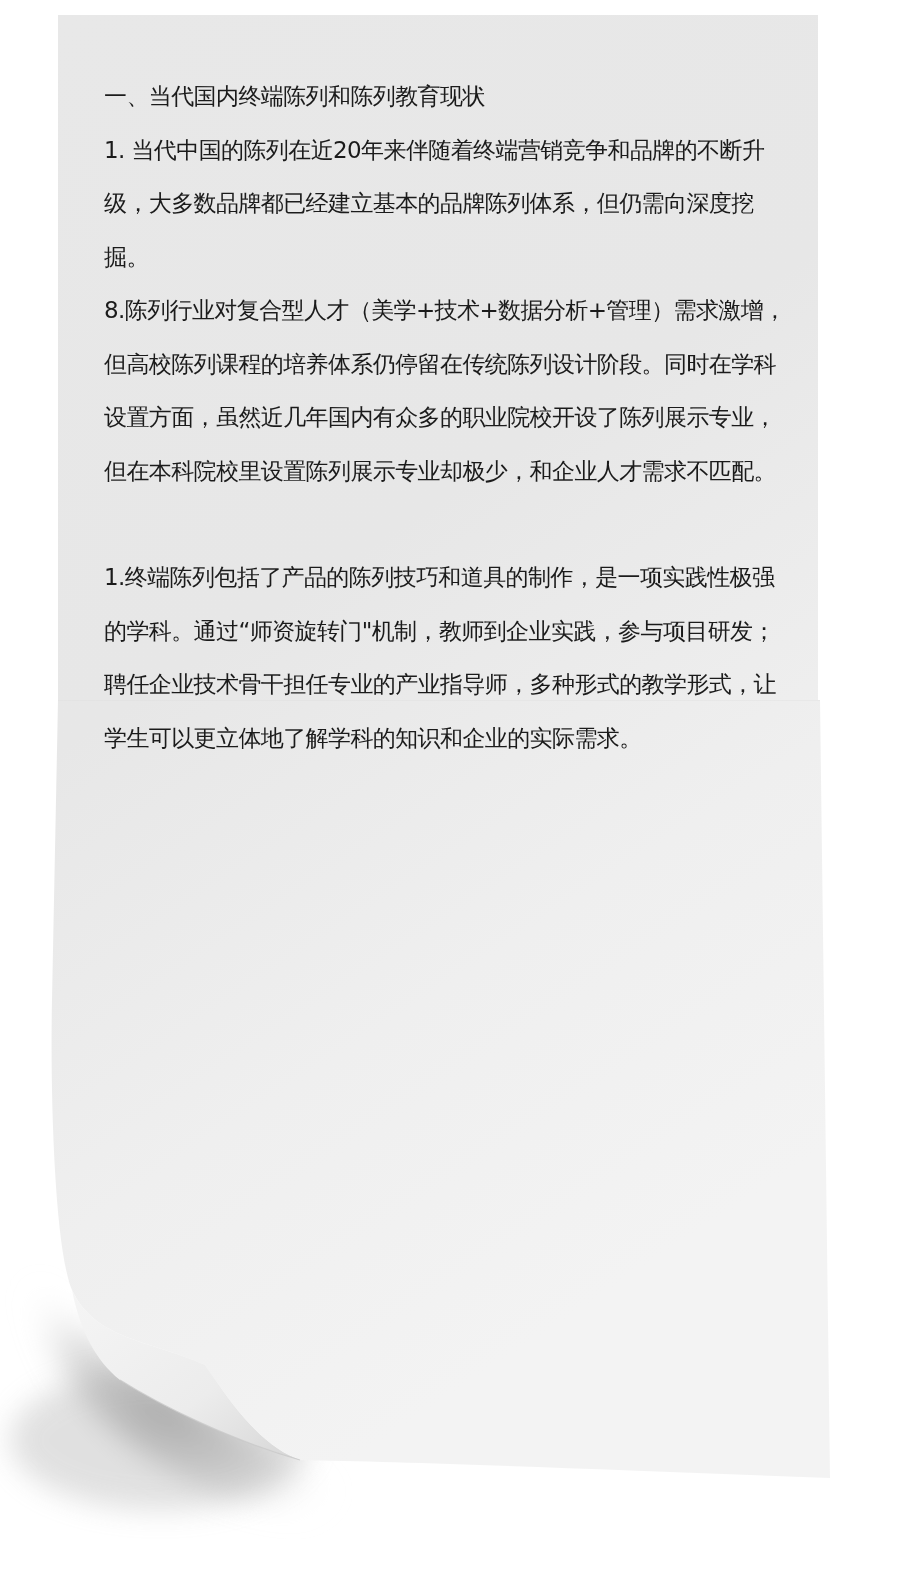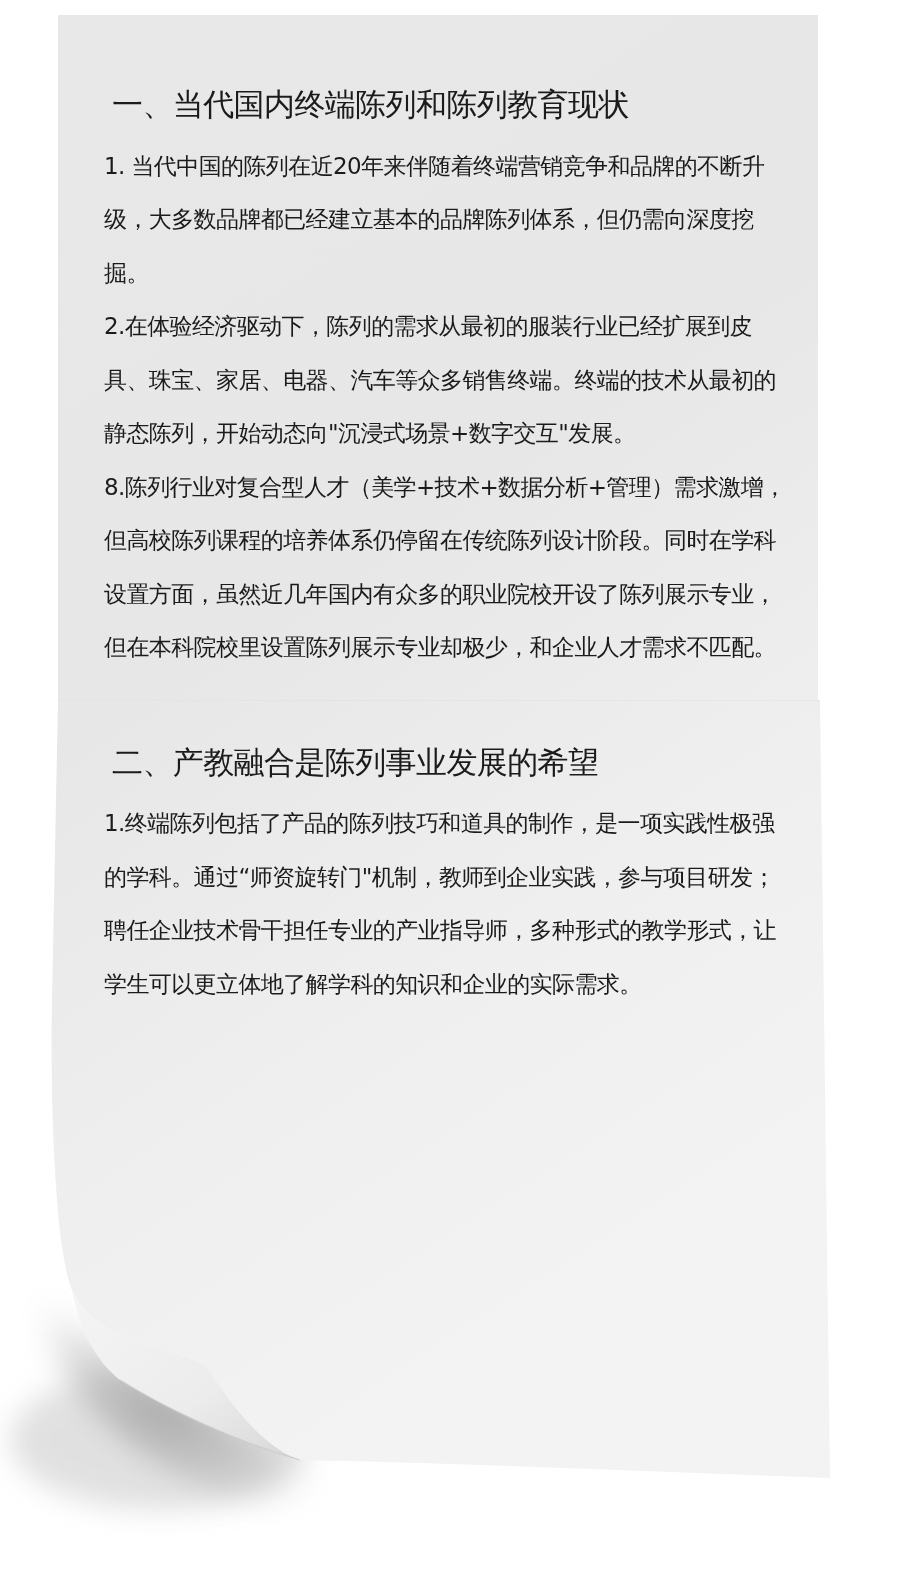--- a/index.html
+++ b/index.html
@@ -29,23 +29,23 @@
     position: absolute;
     left: 104px;
     top: 70px;
     width: 690px;
     color: #1b1b1b;
     font-size: 23px;
     line-height: 53.5px;
     letter-spacing: -0.6px;
   }
   .section-title {
-    margin: 8px;
+    margin: 0;
     font-weight: normal;
-    font-size: 31px;
+    font-size: 23px;
   }
   .para {
     margin: 0;
     text-align: left;
   }
   .section-gap {
     height: 53px;
   }
 </style>
 </head>
@@ -94,25 +94,23 @@
              C 230 1440, 160 1405, 120 1380
              C 95 1360, 80 1330, 72 1290 Z" fill="url(#curlGrad)"></path>
     <path d="M 120 1380 C 160 1405, 230 1440, 300 1460" stroke="#c9c9c9" stroke-width="1.2" fill="none" opacity="0.8"></path>
   </svg>
 
   <div class="content">
 
     <section>
       <h2 class="section-title">一、当代国内终端陈列和陈列教育现状</h2>
       <p class="para">1. 当代中国的陈列在近20年来伴随着终端营销竞争和品牌的不断升级，大多数品牌都已经建立基本的品牌陈列体系，但仍需向深度挖掘。</p>
-      <p class="para">2.在体验经济驱动下，陈列的需求从最初的服装行业已经扩展到皮具、珠宝、家居、电器、汽车等众多销售终端。终端的技术从最初的静态陈列，开始动态向"沉浸式场景+数字交互"发展。</p>
       <p class="para">8.陈列行业对复合型人才（美学+技术+数据分析+管理）需求激增，但高校陈列课程的培养体系仍停留在传统陈列设计阶段。同时在学科设置方面，虽然近几年国内有众多的职业院校开设了陈列展示专业，但在本科院校里设置陈列展示专业却极少，和企业人才需求不匹配。</p>
     </section>
 
     <div class="section-gap"></div>
 
     <section>
-      <h2 class="section-title">二、产教融合是陈列事业发展的希望</h2>
       <p class="para">1.终端陈列包括了产品的陈列技巧和道具的制作，是一项实践性极强的学科。通过“师资旋转门"机制，教师到企业实践，参与项目研发；聘任企业技术骨干担任专业的产业指导师，多种形式的教学形式，让学生可以更立体地了解学科的知识和企业的实际需求。</p>
     </section>
 
   </div>
 </div>
 
 </body></html>

